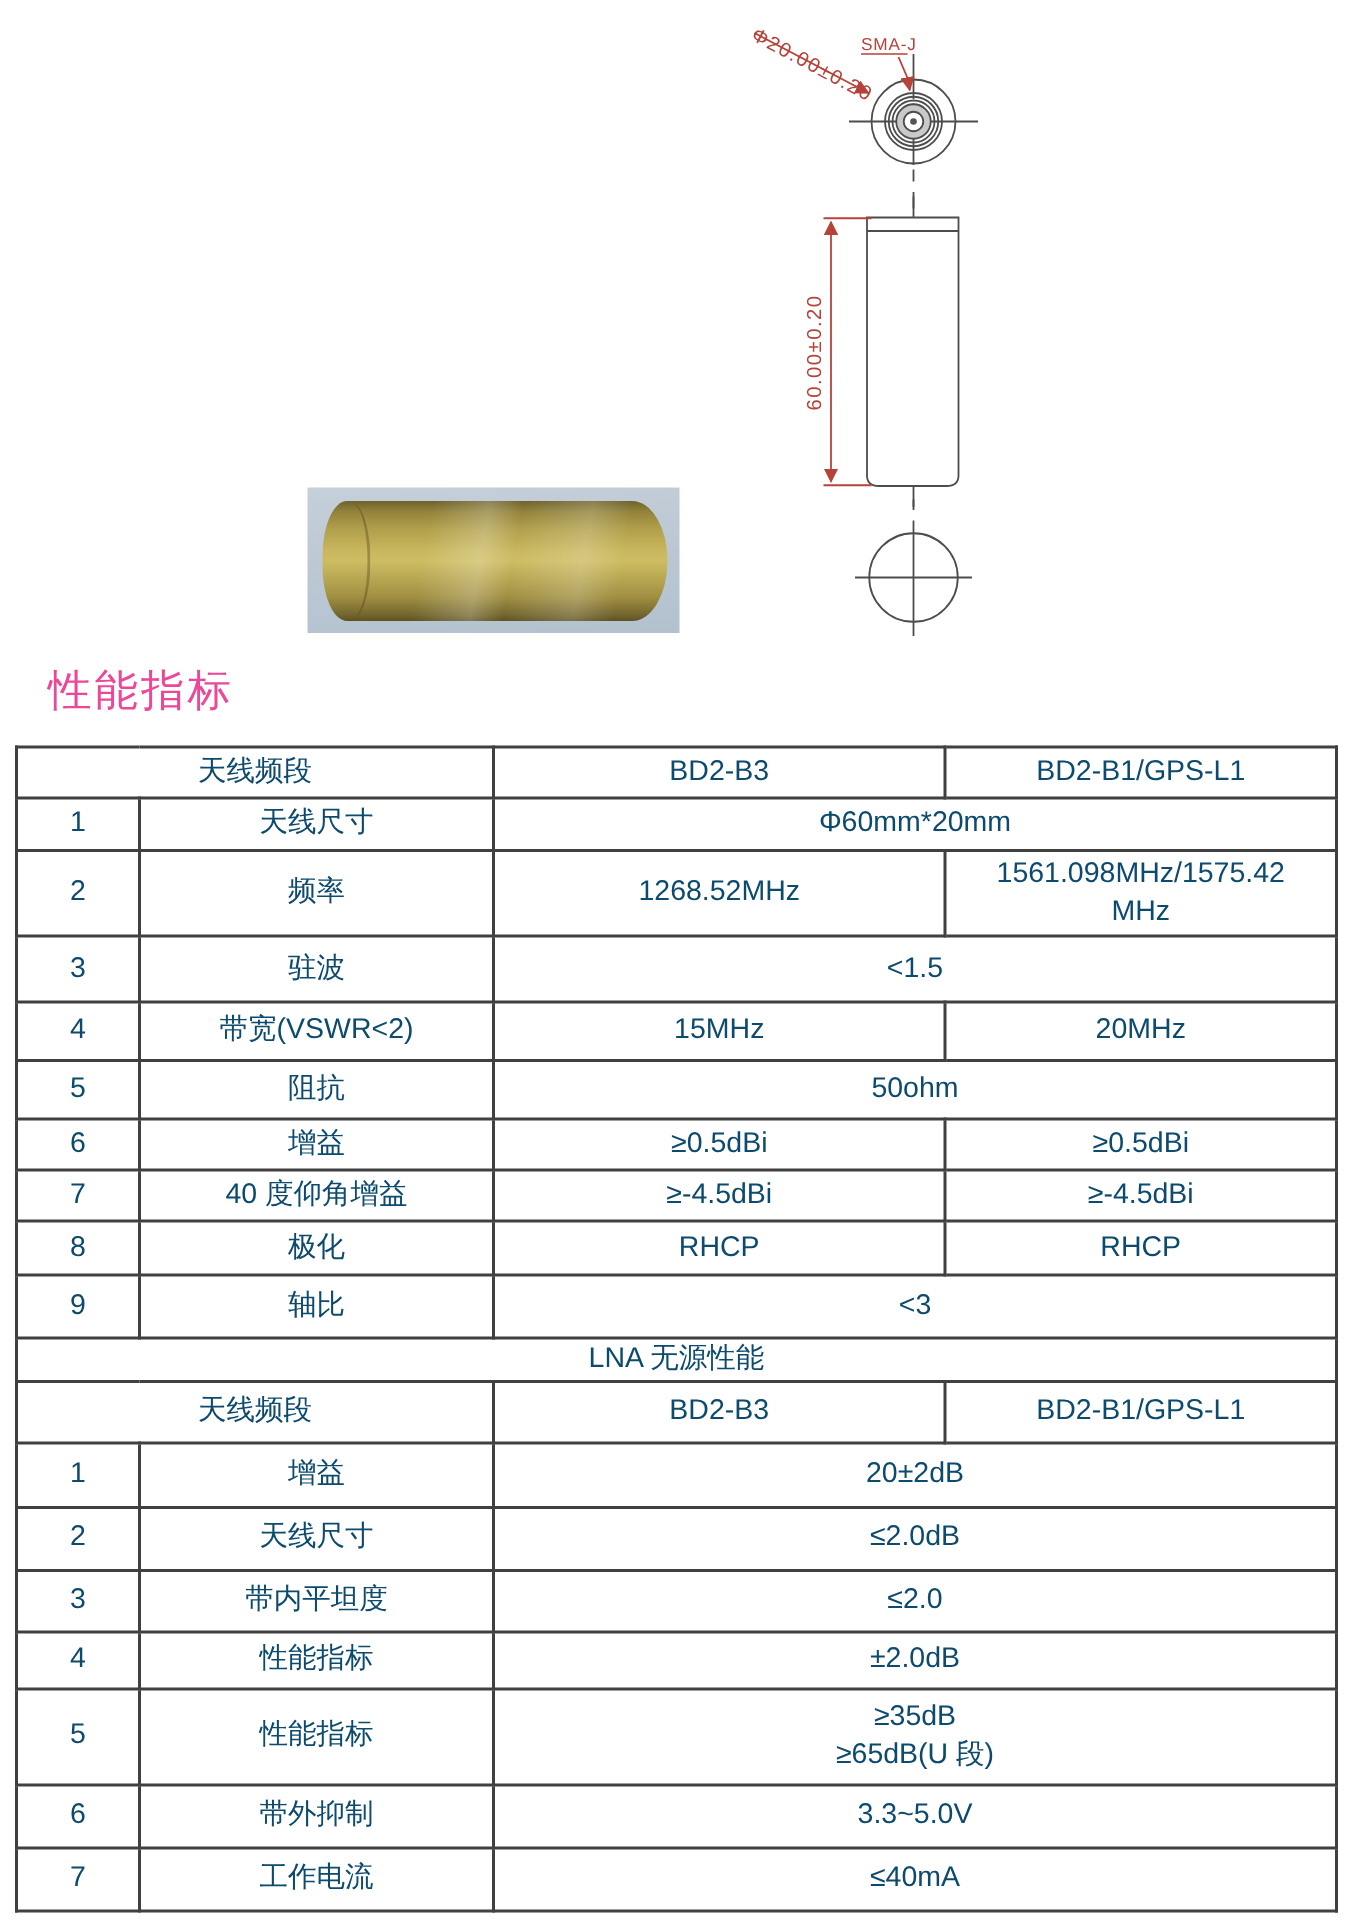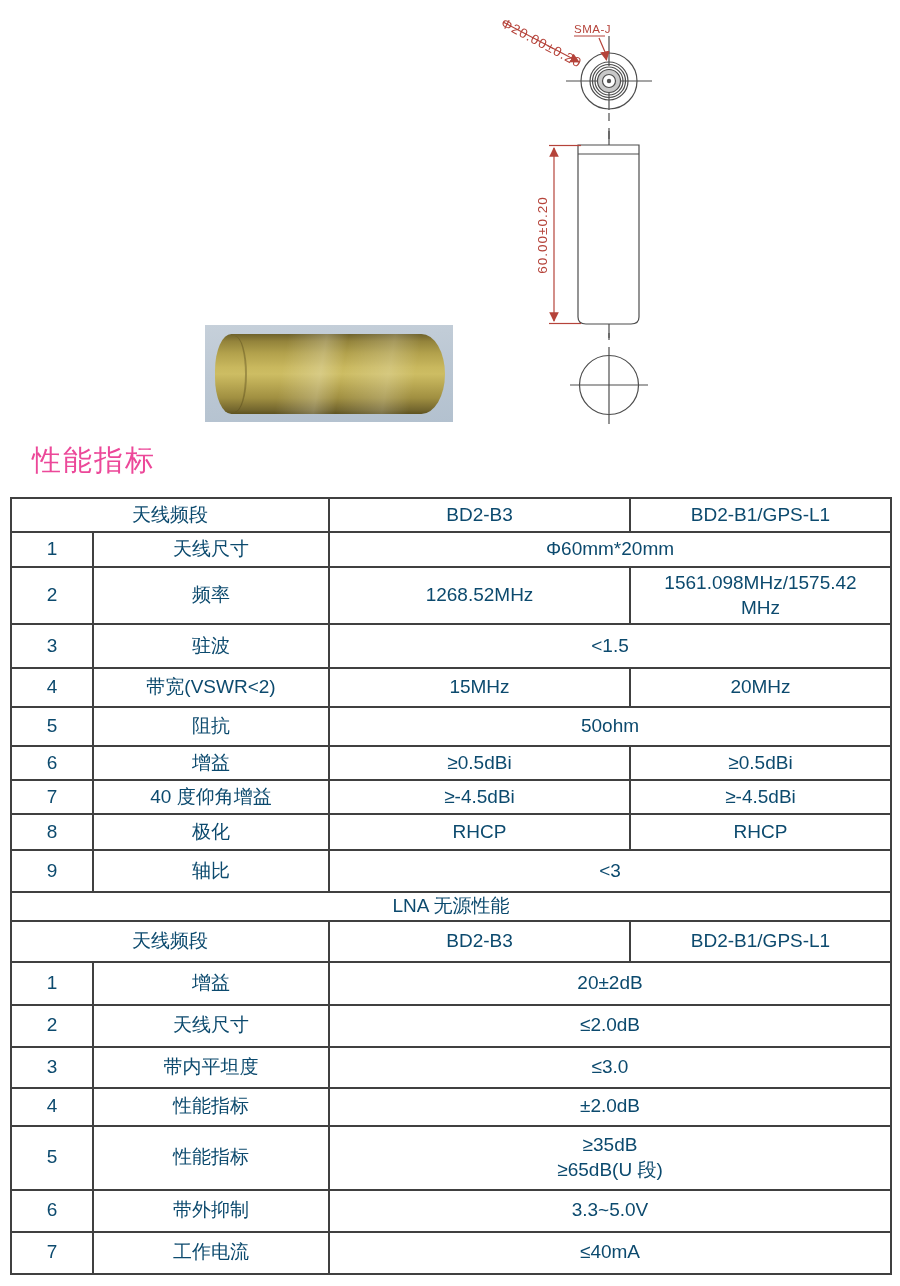--- a/index.html
+++ b/index.html
@@ -211,21 +211,21 @@
 
   <tr style="height:42px">
     <td>2</td>
     <td>天线尺寸</td>
     <td colspan="2">≤2.0dB</td>
   </tr>
 
   <tr style="height:41px">
     <td>3</td>
     <td>带内平坦度</td>
-    <td colspan="2">≤3.0</td>
+    <td colspan="2">≤2.0</td>
   </tr>
 
   <tr style="height:38px">
     <td>4</td>
     <td>性能指标</td>
     <td colspan="2">±2.0dB</td>
   </tr>
 
   <tr style="height:64px">
     <td>5</td>

